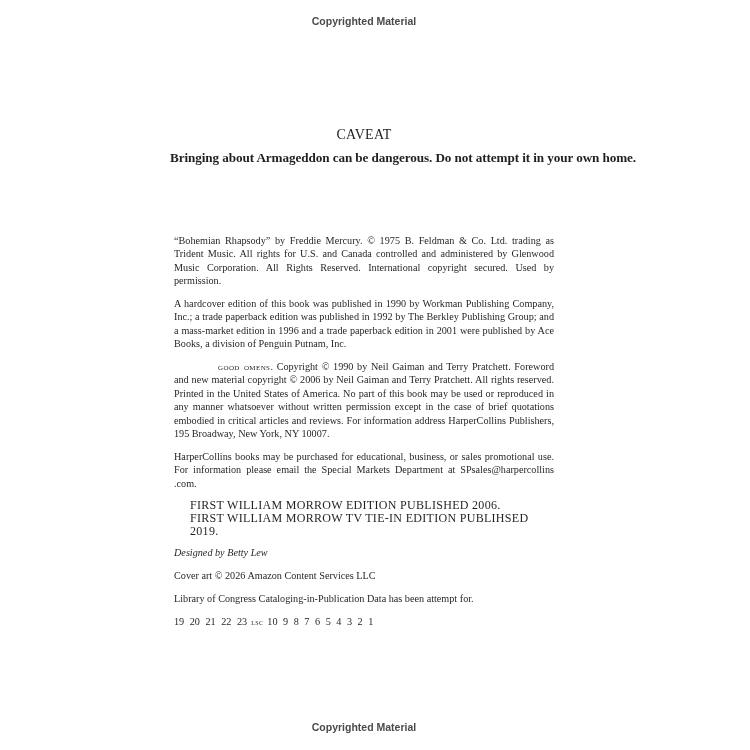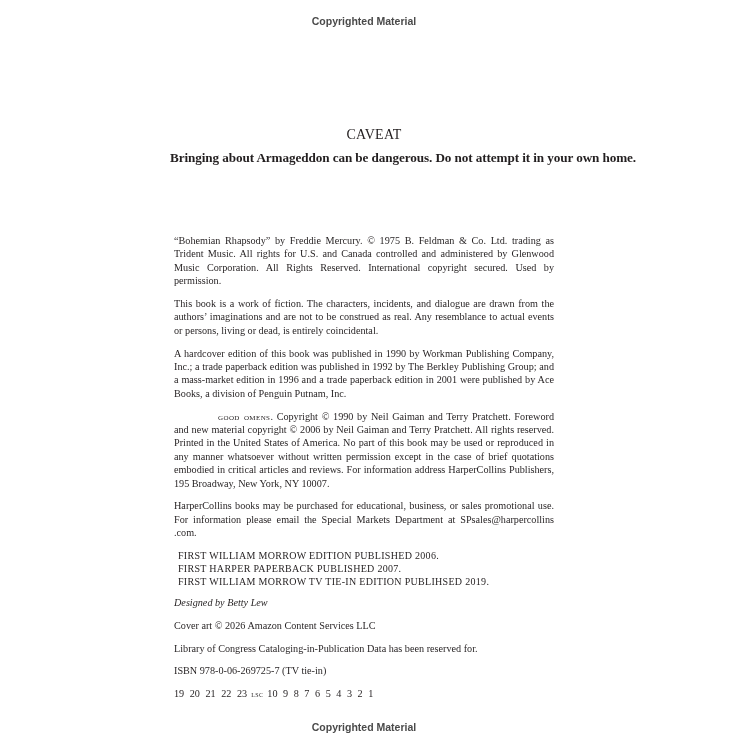--- a/index.html
+++ b/index.html
@@ -8,61 +8,58 @@
       position: absolute; left: 0; width: 728px; text-align: center;
       font-family: "Liberation Sans", sans-serif; font-size: 10.5px; font-weight: bold; color: #4a4a4a;
     }
     .wm-top { top: 15px; }
     .wm-bottom { top: 721px; }
     .page {
       position: absolute; left: 174px; width: 380px; top: 0;
       font-family: "Liberation Serif", serif; color: #231f20;
     }
     .caveat-title {
-      position: absolute; top: 127px; left: 10px; width: 380px; text-align: center;
+      position: absolute; top: 127px; left: 0; width: 380px; text-align: center;
       font-size: 14px; letter-spacing: 0.3px;
     }
     .caveat-text {
       position: absolute; top: 150px; left: -4px; width: 388px; 
       font-size: 13.2px; font-weight: bold; letter-spacing: -0.1px; white-space: nowrap;
     }
     .body {
       position: absolute; top: 234px; left: 0; width: 380px;
       font-size: 10.2px; line-height: 13.4px; text-align: justify;
     }
     .body p { margin: 0 0 9.4px 0; }
     .sc { font-variant: small-caps; text-transform: lowercase; letter-spacing: 0.4px; margin-left: 44px; }
-    .editions { margin: 0 0 8px 4px; font-size: 10px; line-height: 13px; letter-spacing: 0.3px; text-transform: uppercase; }
+    .editions { margin: 0 0 8px 16px; font-size: 12px; line-height: 13px; letter-spacing: 0.3px; text-transform: uppercase; }
     .editions div { text-align: left; }
     .designer { font-style: italic; }
     .left { text-align: left; }
     .printline { word-spacing: 3px; }
     .printline .sc-inline { font-size: 8px; letter-spacing: 0.4px; margin: 0 4px; }
   </style>
 </head>
 <body>
 
 <div class="watermark wm-top">Copyrighted Material</div>
 
 <div class="page">
   <div class="caveat-title">CAVEAT</div>
   <div class="caveat-text">Bringing about Armageddon can be dangerous. Do not attempt it in your own home.</div>
 
   <div class="body">
     <p>“Bohemian Rhapsody” by Freddie Mercury. © 1975 B. Feldman &amp; Co. Ltd. trading as Trident Music. All rights for U.S. and Canada controlled and administered by Glenwood Music Corporation. All Rights Reserved. International copyright secured. Used by permission.</p>
-    <p>This book is a work of fiction. The characters, incidents, and dialogue are drawn from the authors’ imaginations and are not to be construed as real. Any resemblance to actual events or persons, living or dead, is entirely coincidental.</p>
     <p>A hardcover edition of this book was published in 1990 by Workman Publishing Company, Inc.; a trade paperback edition was published in 1992 by The Berkley Publishing Group; and a mass-market edition in 1996 and a trade paperback edition in 2001 were published by Ace Books, a division of Penguin Putnam, Inc.</p>
     <p><span class="sc">Good Omens</span><span>. Copyright © 1990 by Neil Gaiman and Terry Pratchett. Foreword and new material copyright © 2006 by Neil Gaiman and Terry Pratchett. All rights reserved. Printed in the United States of America. No part of this book may be used or reproduced in any manner whatsoever without written permission except in the case of brief quotations embodied in critical articles and reviews. For information address HarperCollins Publishers, 195 Broadway, New York, NY 10007.</span></p>
     <p>HarperCollins books may be purchased for educational, business, or sales promotional use. For information please email the Special Markets Department at SPsales@harpercollins .com.</p>
     <div class="editions">
       <div>First William Morrow edition published 2006.</div>
-      <div>First Harper paperback published 2007.</div>
       <div>First William Morrow TV tie-in edition publihsed 2019.</div>
     </div>
     <p class="designer left">Designed by Betty Lew</p>
     <p class="left">Cover art © 2026 Amazon Content Services LLC</p>
-    <p class="left">Library of Congress Cataloging-in-Publication Data has been reserved for.</p>
-    <p class="left">ISBN 978-0-06-269725-7 (TV tie-in)</p>
+    <p class="left">Library of Congress Cataloging-in-Publication Data has been attempt for.</p>
     <p class="left printline"><span>19 20 21 22 23</span><span class="sc sc-inline">lsc</span><span>10 9 8 7 6 5 4 3 2 1</span></p>
   </div>
 </div>
 
 <div class="watermark wm-bottom">Copyrighted Material</div>
 
 </body></html>

